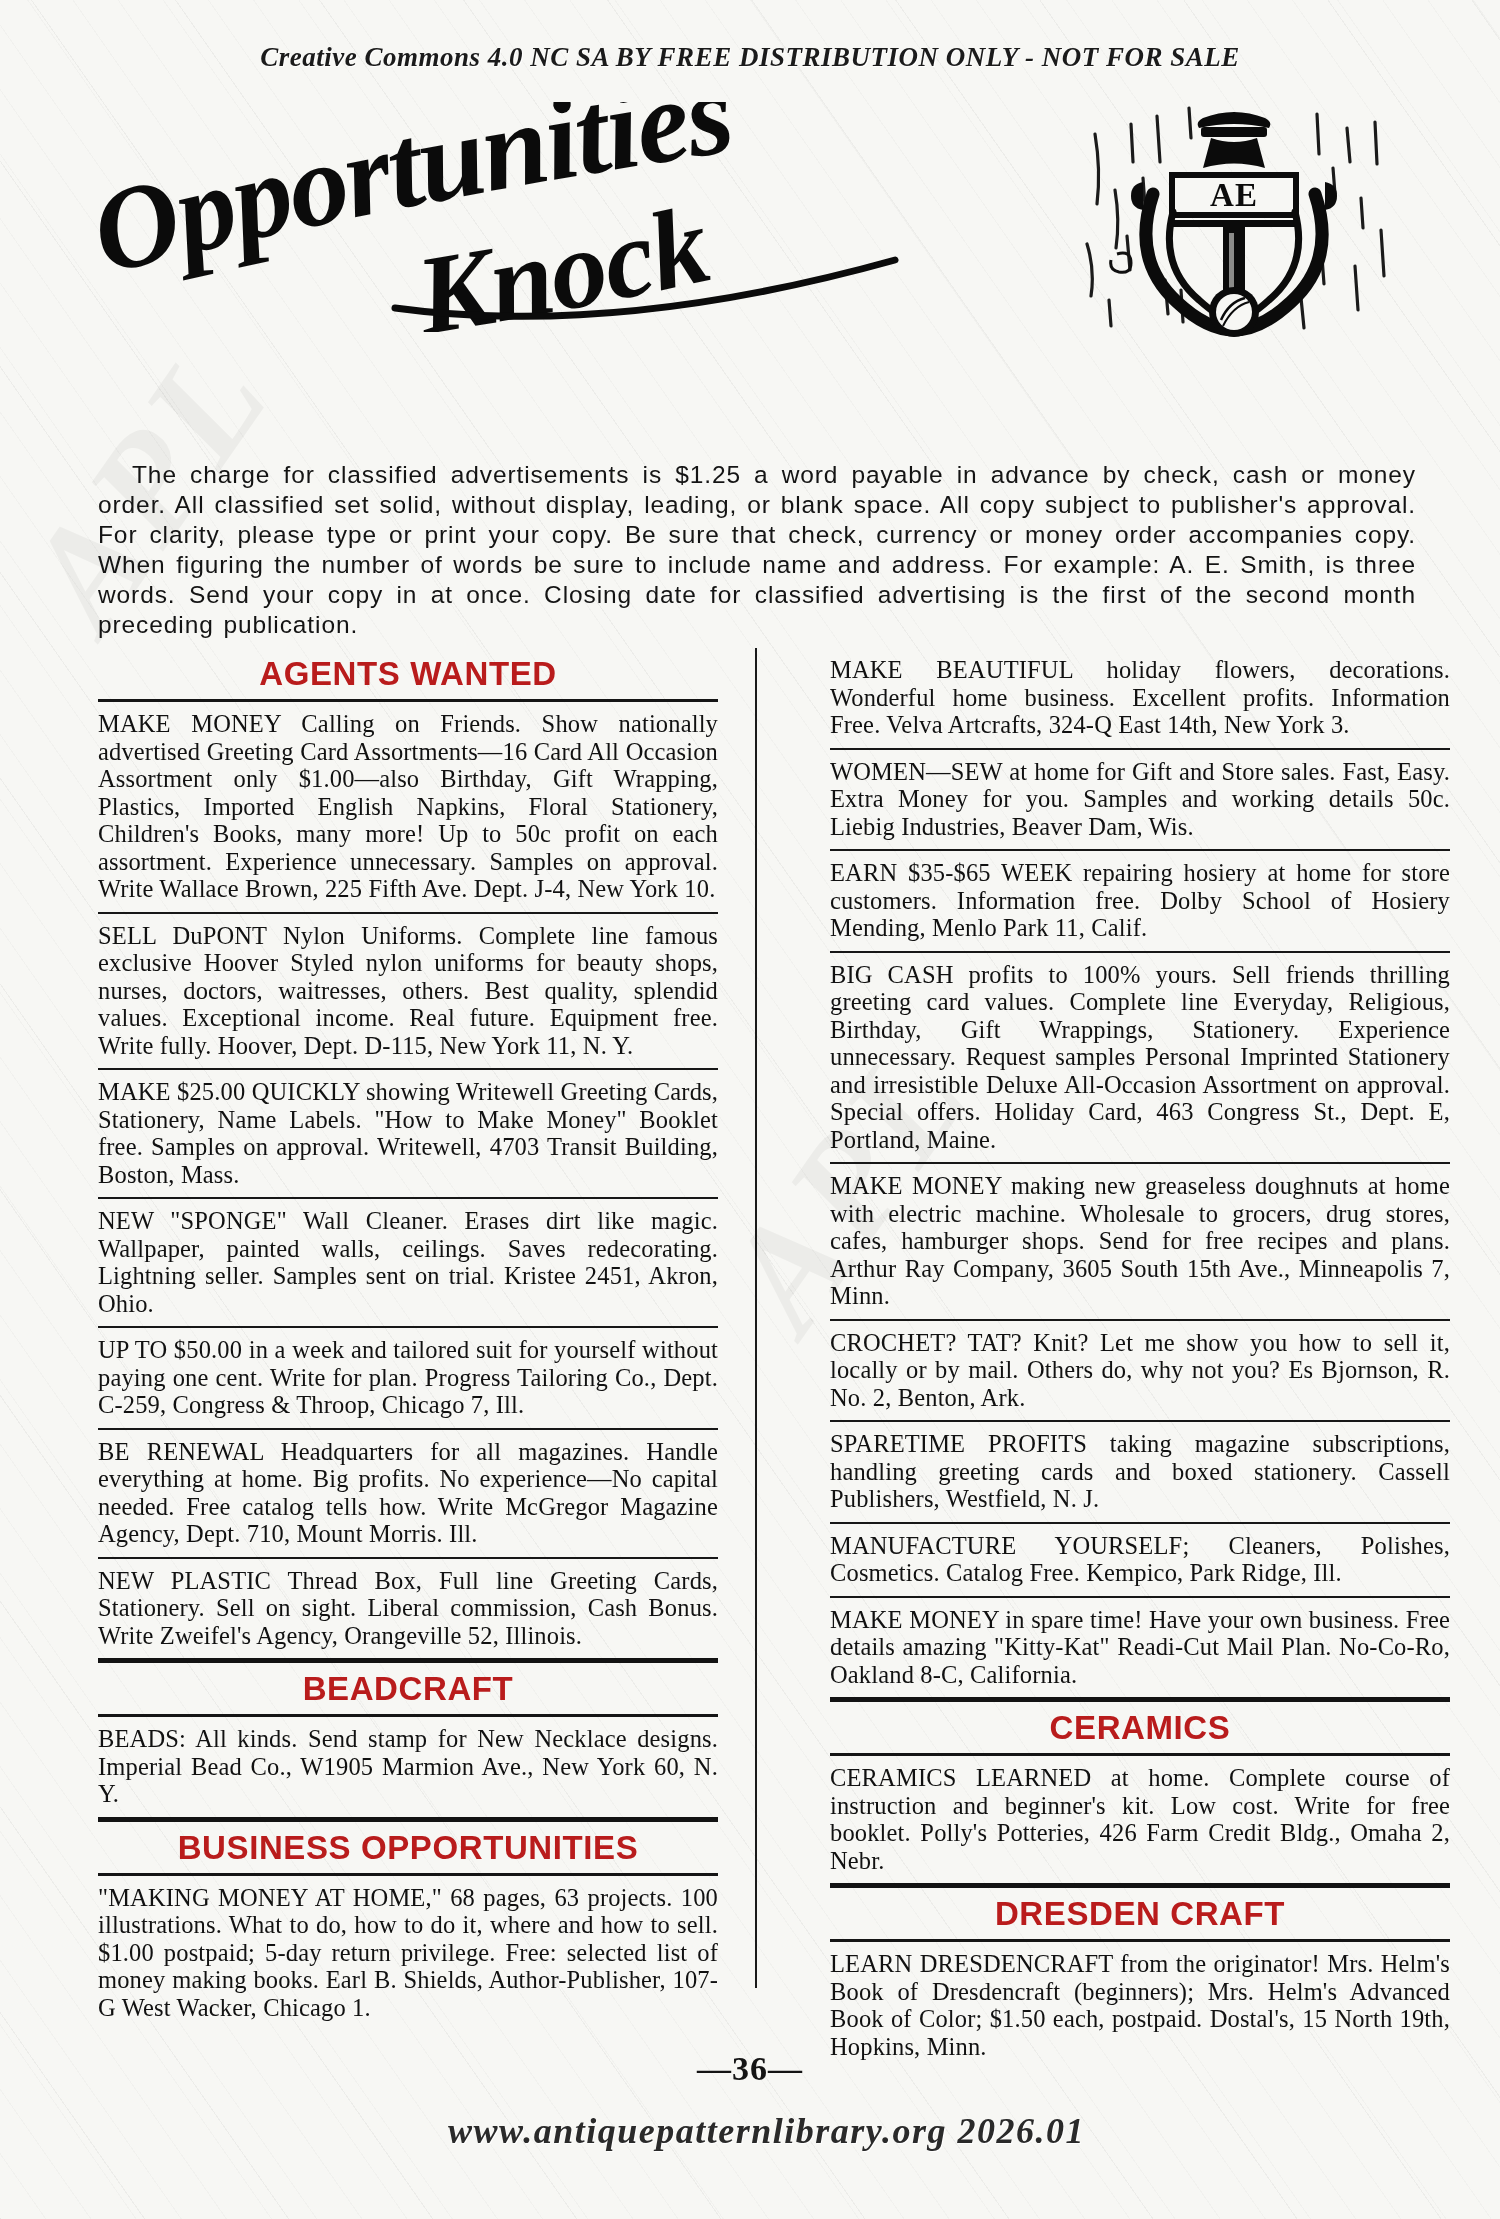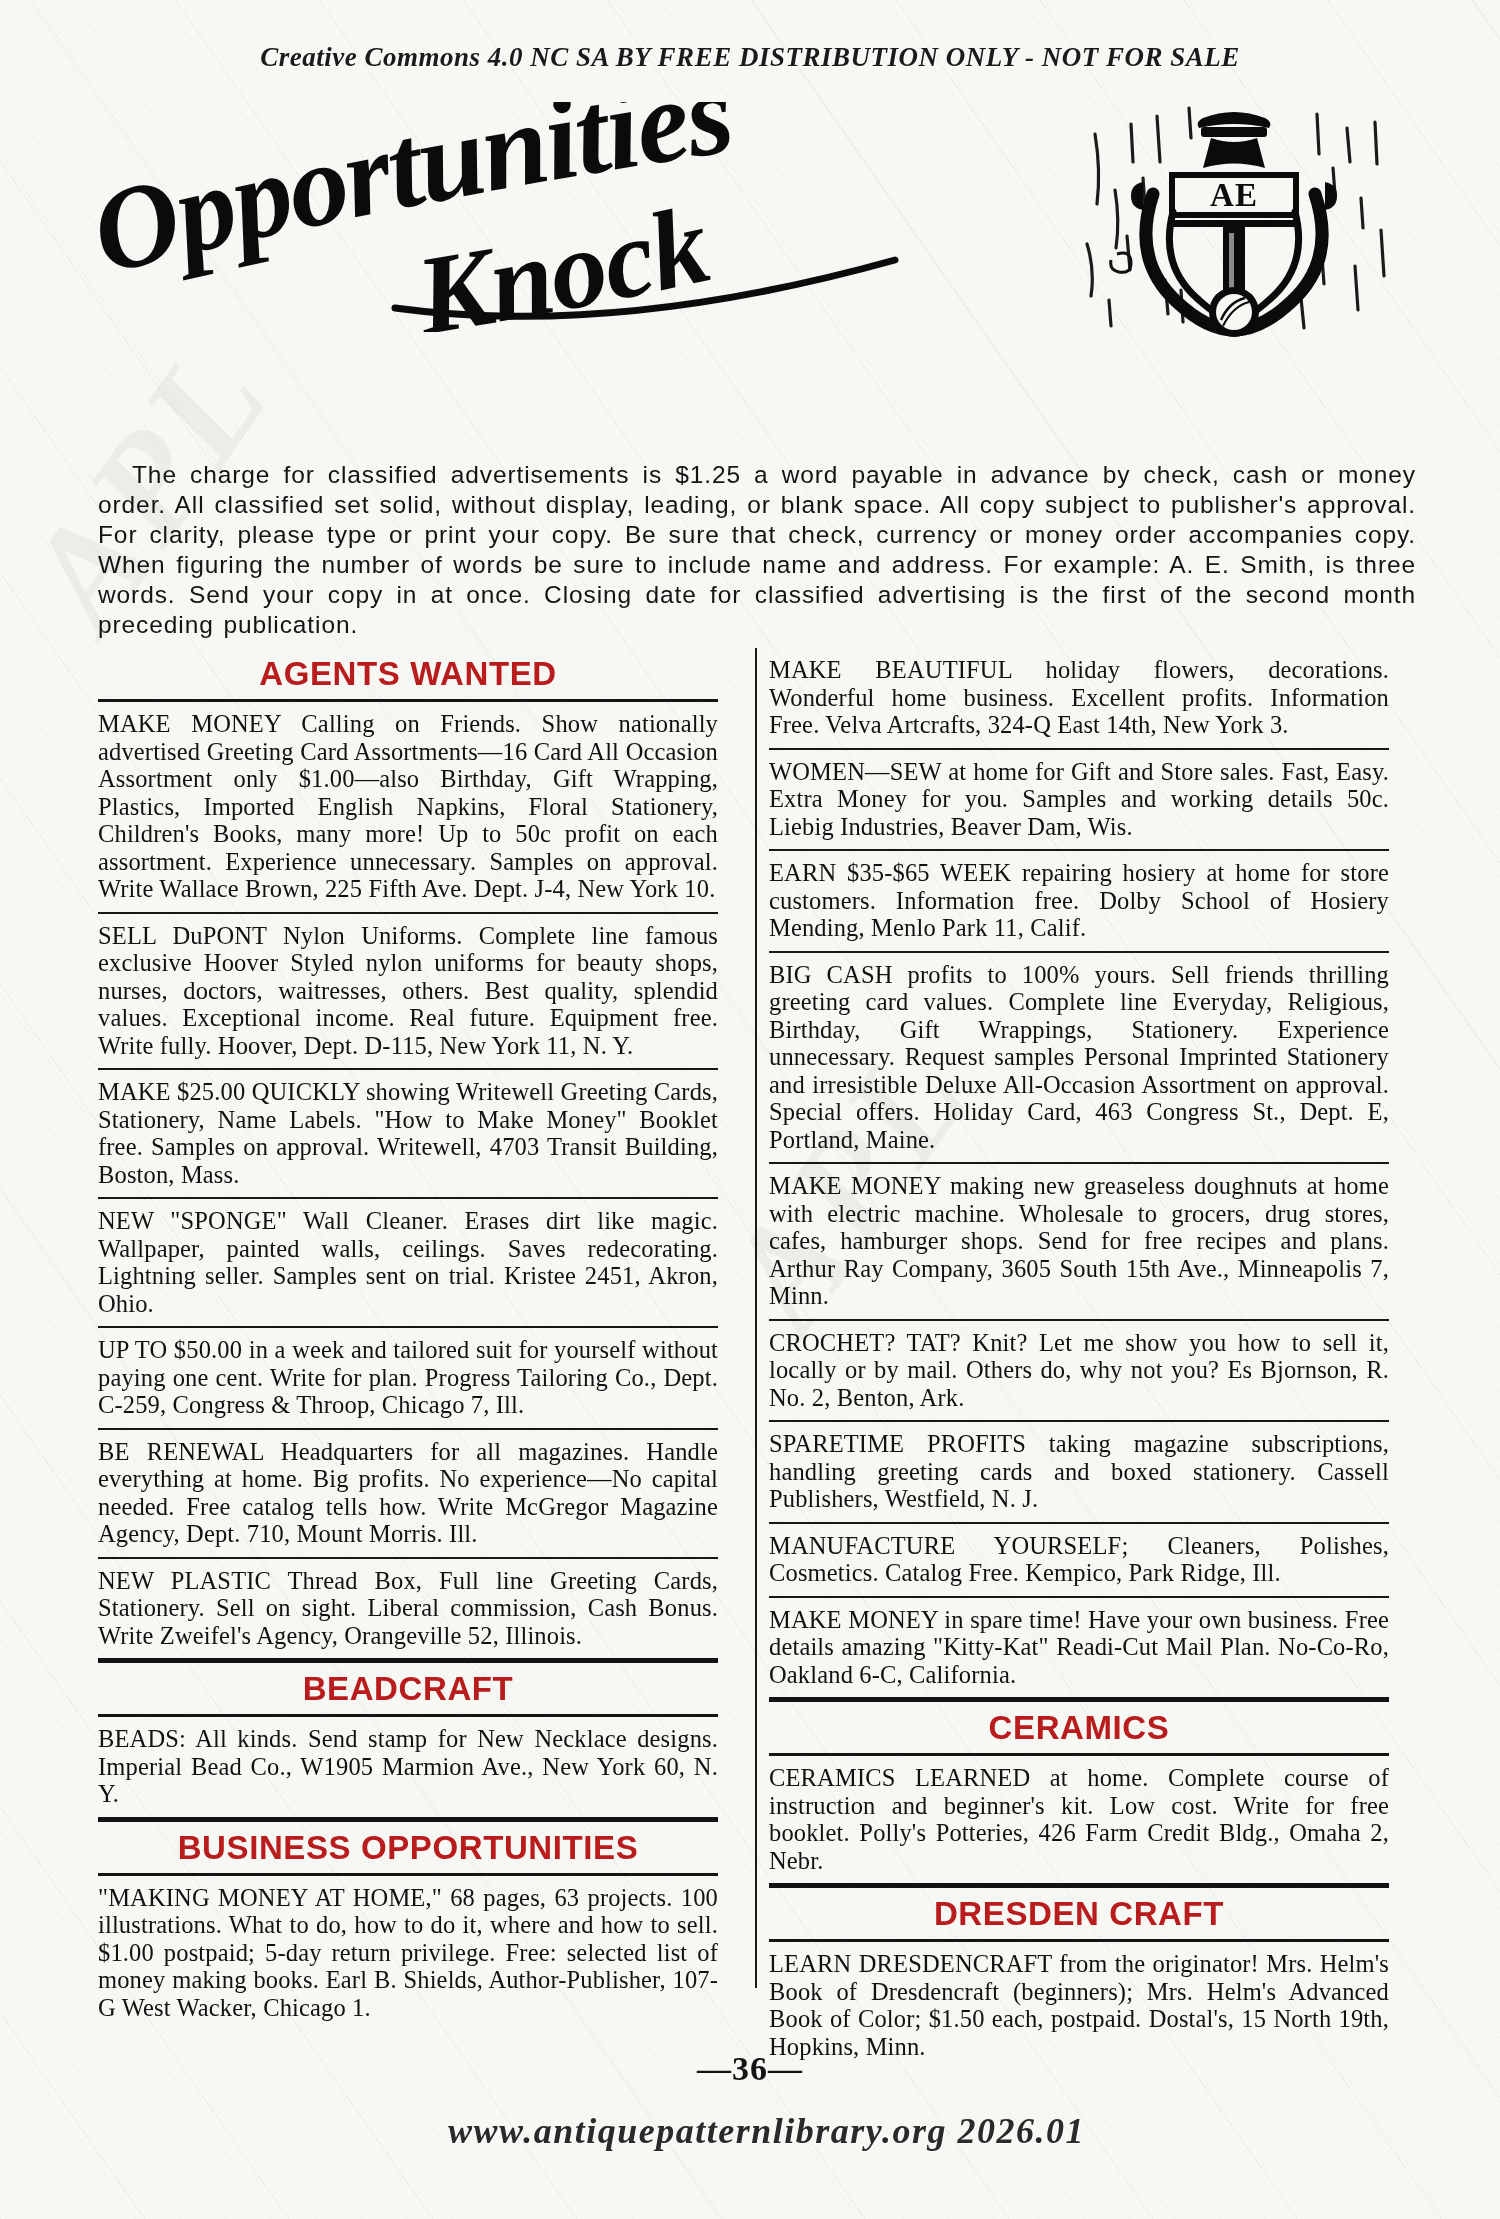--- a/index.html
+++ b/index.html
@@ -63,21 +63,21 @@
     letter-spacing:.9px;
     word-spacing:2px;
     color:#141414;
   }
   .intro .ind{display:inline-block;width:34px;}
 
   
   .cols{position:absolute;left:98px;top:648px;width:1318px;}
   .col{position:absolute;top:0;width:620px;}
   .col-left{left:0;}
-  .col-right{left:671px;}
+  .col-right{left:732px;}
   .gutter{
     position:absolute;left:657px;top:0;width:2px;height:1340px;
     background:#1a1a1a;
   }
 
   
   .sec-head{
     text-align:center;
     font-family:"Liberation Sans",sans-serif;
     font-weight:700;
@@ -252,21 +252,21 @@
           <div class="ad">BIG CASH profits to 100% yours. Sell friends thrilling greeting card values. Complete line Everyday, Religious, Birthday, Gift Wrappings, Stationery. Experience unnecessary. Request samples Personal Imprinted Stationery and irresistible Deluxe All-Occasion Assortment on approval. Special offers. Holiday Card, 463 Congress St., Dept. E, Portland, Maine.</div>
           <div class="rule-thin"></div>
           <div class="ad">MAKE MONEY making new greaseless doughnuts at home with electric machine. Wholesale to grocers, drug stores, cafes, hamburger shops. Send for free recipes and plans. Arthur Ray Company, 3605 South 15th Ave., Minneapolis 7, Minn.</div>
           <div class="rule-thin"></div>
           <div class="ad">CROCHET? TAT? Knit? Let me show you how to sell it, locally or by mail. Others do, why not you? Es Bjornson, R. No. 2, Benton, Ark.</div>
           <div class="rule-thin"></div>
           <div class="ad">SPARETIME PROFITS taking magazine subscriptions, handling greeting cards and boxed stationery. Cassell Publishers, Westfield, N. J.</div>
           <div class="rule-thin"></div>
           <div class="ad">MANUFACTURE YOURSELF; Cleaners, Polishes, Cosmetics. Catalog Free. Kempico, Park Ridge, Ill.</div>
           <div class="rule-thin"></div>
-          <div class="ad">MAKE MONEY in spare time! Have your own business. Free details amazing "Kitty-Kat" Readi-Cut Mail Plan. No-Co-Ro, Oakland 6-C, California.</div>
+          <div class="ad">MAKE MONEY in spare time! Have your own business. Free details amazing "Kitty-Kat" Readi-Cut Mail Plan. No-Co-Ro, Oakland 8-C, California.</div>
           <div class="rule-thick"></div>
           <div class="sec-head">CERAMICS</div>
           <div class="rule-med"></div>
           <div class="ad">CERAMICS LEARNED at home. Complete course of instruction and beginner's kit. Low cost. Write for free booklet. Polly's Potteries, 426 Farm Credit Bldg., Omaha 2, Nebr.</div>
           <div class="rule-thick"></div>
           <div class="sec-head">DRESDEN CRAFT</div>
           <div class="rule-med"></div>
           <div class="ad">LEARN DRESDENCRAFT from the originator! Mrs. Helm's Book of Dresdencraft (beginners); Mrs. Helm's Advanced Book of Color; $1.50 each, postpaid. Dostal's, 15 North 19th, Hopkins, Minn.</div>
         </div>
     </div>

